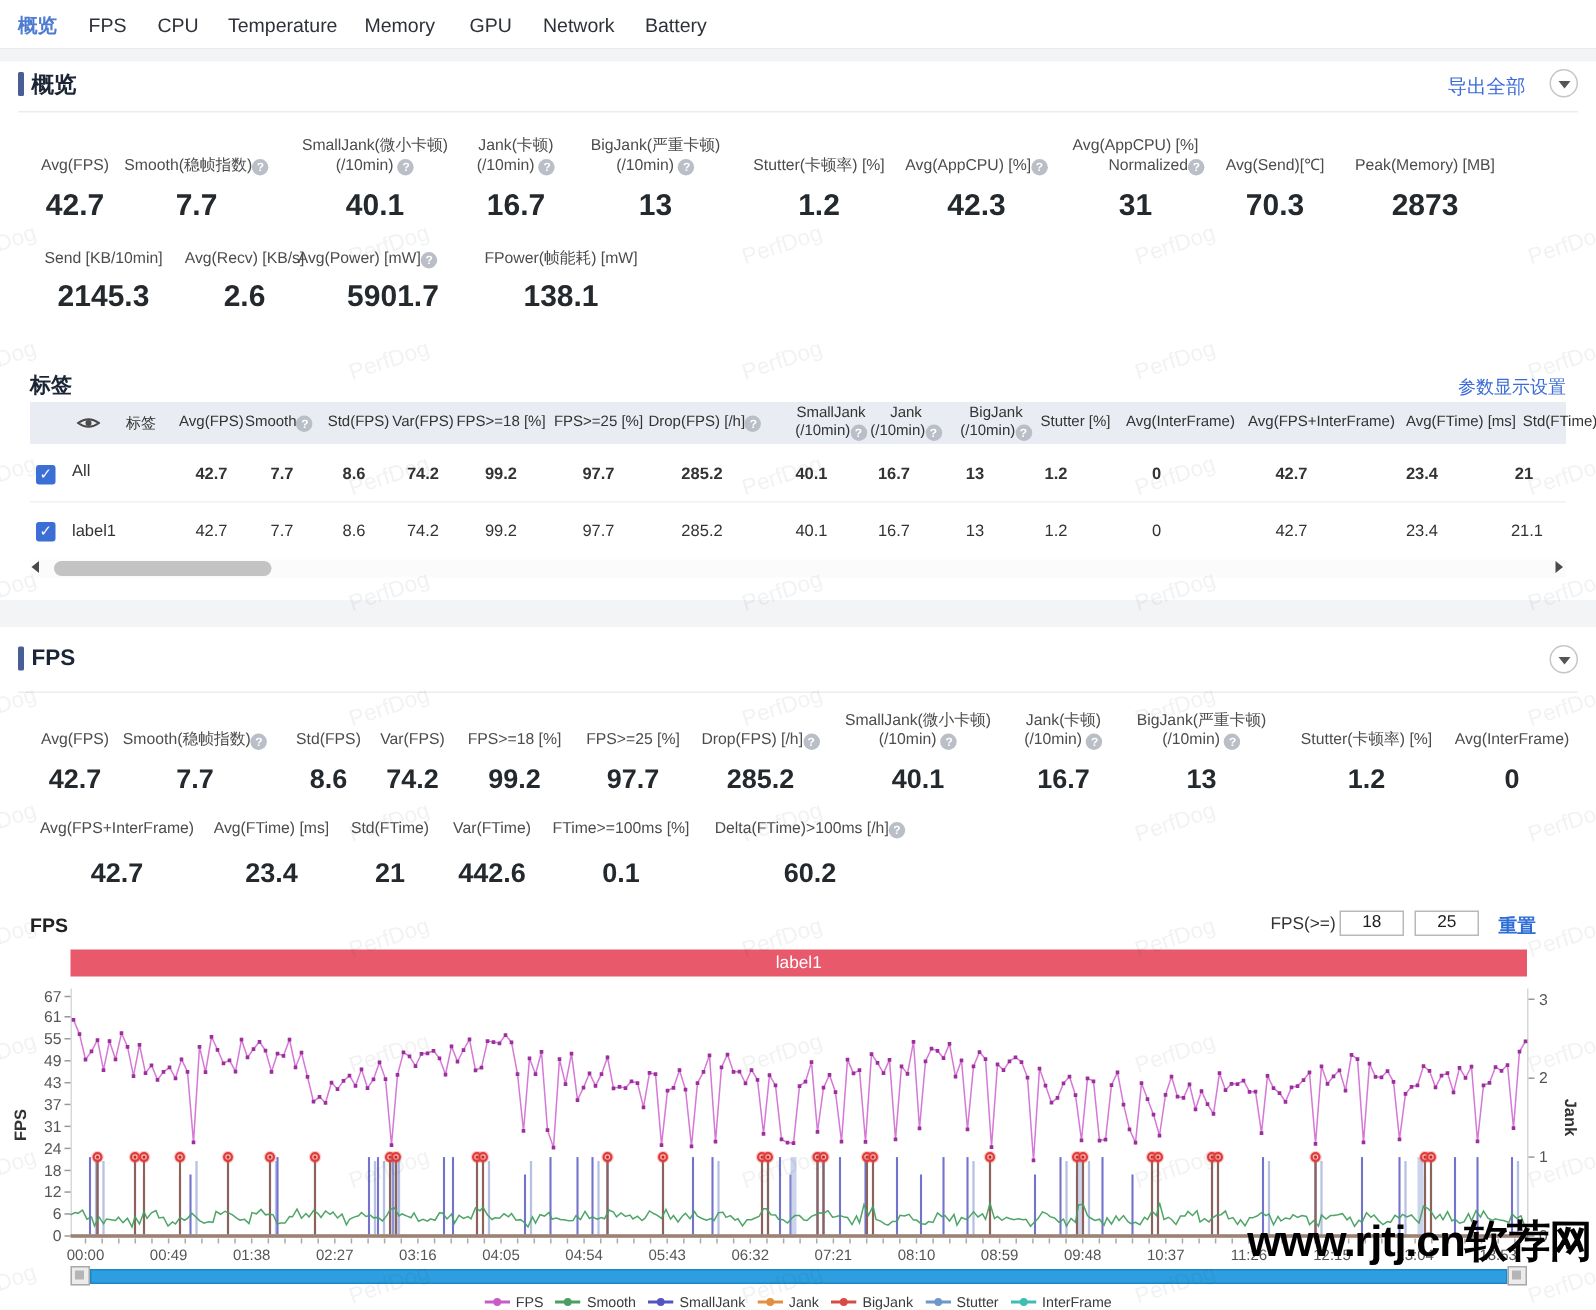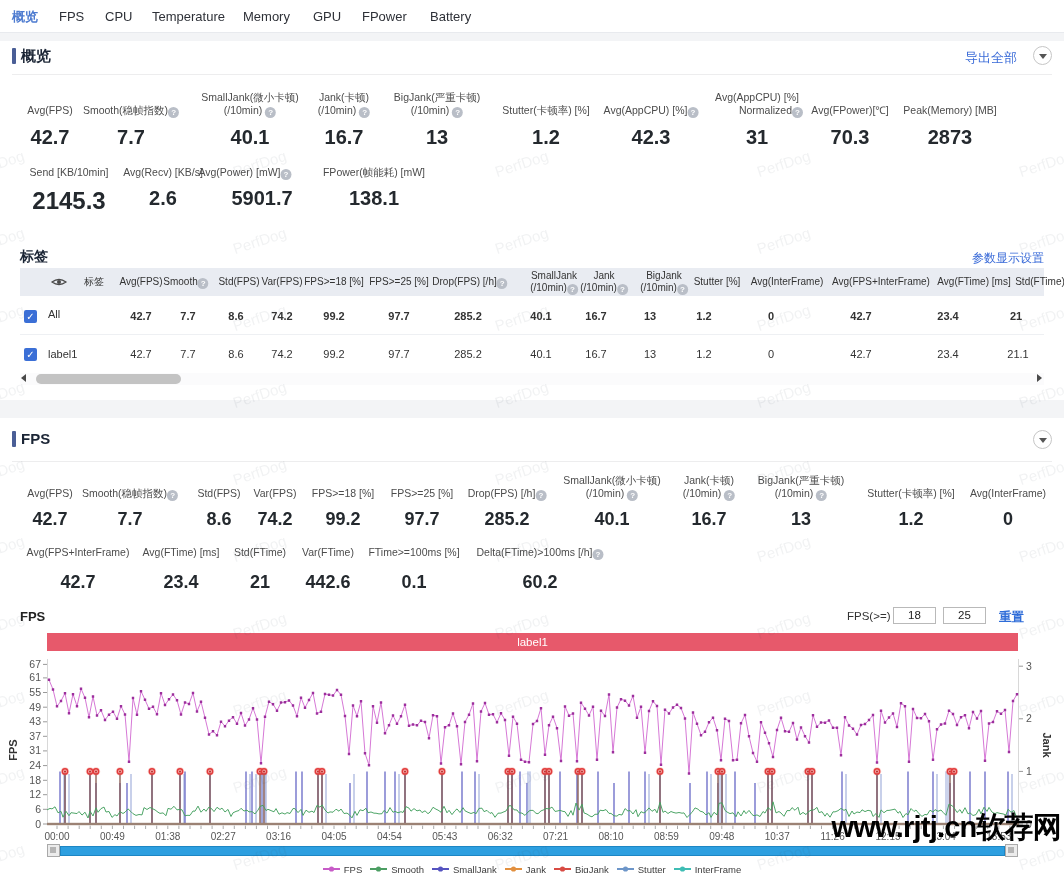--- a/index.html
+++ b/index.html
@@ -75,21 +75,21 @@
 <div class="wm" style="left:494px;top:848px">PerfDog</div>
 <div class="wm" style="left:756px;top:848px">PerfDog</div>
 <div class="wm" style="left:1018px;top:848px">PerfDog</div>
 <div class="abs" style="left:0;top:0;width:1064px;height:33px;background:#fff;border-bottom:1px solid #e8eaee"></div>
 <div class="navi" style="left:12px;color:#4d7bd0;font-weight:bold">概览</div>
 <div class="navi" style="left:59px;color:#2e3138;font-weight:normal">FPS</div>
 <div class="navi" style="left:105px;color:#2e3138;font-weight:normal">CPU</div>
 <div class="navi" style="left:152px;color:#2e3138;font-weight:normal">Temperature</div>
 <div class="navi" style="left:243px;color:#2e3138;font-weight:normal">Memory</div>
 <div class="navi" style="left:313px;color:#2e3138;font-weight:normal">GPU</div>
-<div class="navi" style="left:362px;color:#2e3138;font-weight:normal">FPower</div>
+<div class="navi" style="left:362px;color:#2e3138;font-weight:normal">Network</div>
 <div class="navi" style="left:430px;color:#2e3138;font-weight:normal">Battery</div>
 <div class="card" style="top:41px;height:359px"></div>
 <div class="bar" style="top:48px"></div>
 <div class="stitle" style="top:47px">概览</div>
 <div class="abs blink" style="left:965px;top:49px">导出全部</div>
 <div class="circbtn" style="left:1033px;top:46px"></div>
 <div class="hr" style="top:74px"></div>
 <div class="abs cc lbl" style="left:50px;top:104px">Avg(FPS)</div>
 <div class="abs cc val" style="left:50px;top:126px;font-size:20px">42.7</div>
 <div class="abs cc lbl" style="left:131px;top:104px">Smooth(稳帧指数)<span class="q">?</span></div>
@@ -103,26 +103,26 @@
 <div class="abs cc lbl" style="left:437px;top:91px">BigJank(严重卡顿)</div>
 <div class="abs cc lbl" style="left:437px;top:104px">(/10min) <span class="q">?</span></div>
 <div class="abs cc val" style="left:437px;top:126px;font-size:20px">13</div>
 <div class="abs cc lbl" style="left:546px;top:104px">Stutter(卡顿率) [%]</div>
 <div class="abs cc val" style="left:546px;top:126px;font-size:20px">1.2</div>
 <div class="abs cc lbl" style="left:651px;top:104px">Avg(AppCPU) [%]<span class="q">?</span></div>
 <div class="abs cc val" style="left:651px;top:126px;font-size:20px">42.3</div>
 <div class="abs cc lbl" style="left:757px;top:91px">Avg(AppCPU) [%]</div>
 <div class="abs cc lbl" style="left:771px;top:104px">Normalized<span class="q">?</span></div>
 <div class="abs cc val" style="left:757px;top:126px;font-size:20px">31</div>
-<div class="abs cc lbl" style="left:850px;top:104px">Avg(FPower)[℃]</div>
+<div class="abs cc lbl" style="left:850px;top:104px">Avg(Send)[℃]</div>
 <div class="abs cc val" style="left:850px;top:126px;font-size:20px">70.3</div>
 <div class="abs cc lbl" style="left:950px;top:104px">Peak(Memory) [MB]</div>
 <div class="abs cc val" style="left:950px;top:126px;font-size:20px">2873</div>
 <div class="abs cc lbl" style="left:69px;top:166px">Send [KB/10min]</div>
-<div class="abs cc val" style="left:69px;top:187px;font-size:24px">2145.3</div>
+<div class="abs cc val" style="left:69px;top:187px;font-size:20px">2145.3</div>
 <div class="abs cc lbl" style="left:163px;top:166px">Avg(Recv) [KB/s]</div>
 <div class="abs cc val" style="left:163px;top:187px;font-size:20px">2.6</div>
 <div class="abs cc lbl" style="left:245px;top:166px">Avg(Power) [mW]<span class="q">?</span></div>
 <div class="abs cc val" style="left:262px;top:187px;font-size:20px">5901.7</div>
 <div class="abs cc lbl" style="left:374px;top:166px">FPower(帧能耗) [mW]</div>
 <div class="abs cc val" style="left:374px;top:187px;font-size:20px">138.1</div>
 <div class="abs" style="left:20px;top:248px;font-size:14px;font-weight:bold;color:#1b2535">标签</div>
 <div class="abs" style="left:972px;top:250px;font-size:12px;color:#3a6bd8">参数显示设置</div>
 <div class="abs" style="left:20px;top:268px;width:1024px;height:28px;background:#e9ecf2"></div>
 <svg class="abs" style="left:51px;top:276px" width="16" height="12" viewBox="0 0 16 12">

